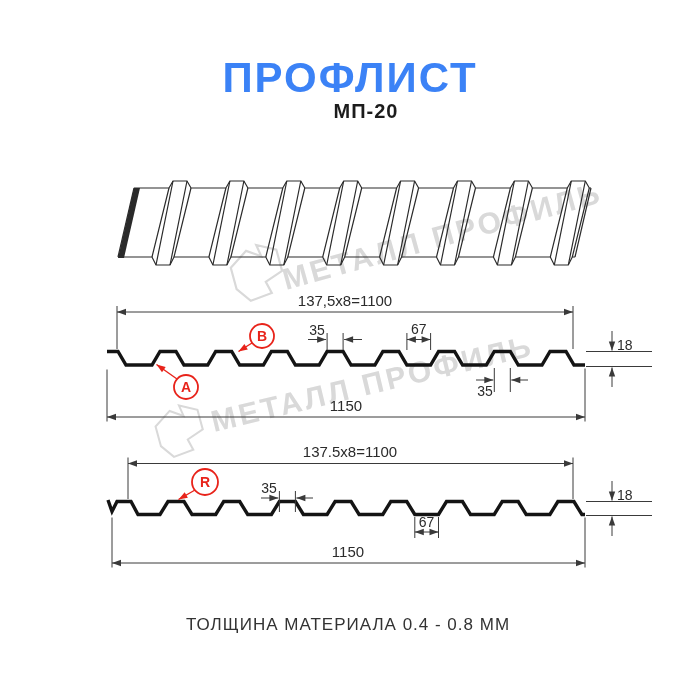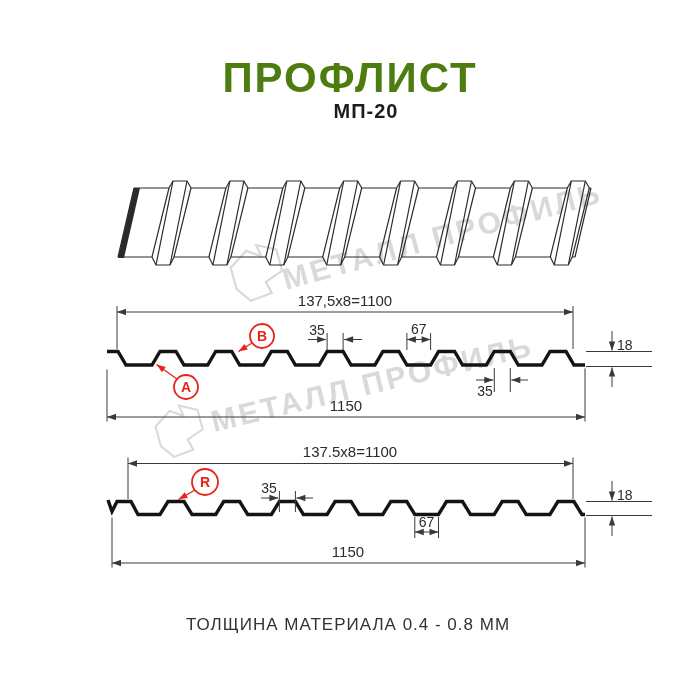--- a/index.html
+++ b/index.html
@@ -1,20 +1,20 @@
 <!DOCTYPE html>
 <html><head>
 <meta charset="utf-8">
 <style>
   html,body{margin:0;padding:0;background:#fff;}
   body{width:700px;height:700px;overflow:hidden;position:relative;
        font-family:"Liberation Sans",sans-serif;}
   .page{position:absolute;inset:0;background:#ffffff;}
   .title{position:absolute;top:54px;left:0;width:700px;text-align:center;
-         font-size:42px;font-weight:bold;letter-spacing:2px;color:#4d7c0f;}
+         font-size:42px;font-weight:bold;letter-spacing:2px;color:#3b82f6;}
   .subtitle{position:absolute;top:100px;left:16px;width:700px;text-align:center;
             font-size:20px;font-weight:bold;letter-spacing:1px;color:#1c1c1c;}
   .footer{position:absolute;top:615px;left:0;width:696px;text-align:center;
           font-size:17px;font-weight:500;letter-spacing:1px;color:#333;}
   svg{position:absolute;top:0;left:0;}
   .dim-label{font-family:"Liberation Sans",sans-serif;font-size:14px;fill:#2b2b2b;}
   .dim-label-big{font-family:"Liberation Sans",sans-serif;font-size:15px;fill:#2b2b2b;}
   .marker-letter{font-family:"Liberation Sans",sans-serif;font-size:14px;font-weight:bold;fill:#e8231a;}
   .wm-text{font-family:"Liberation Sans",sans-serif;font-size:30px;font-weight:bold;
            letter-spacing:3px;fill:#d9d9d9;}

